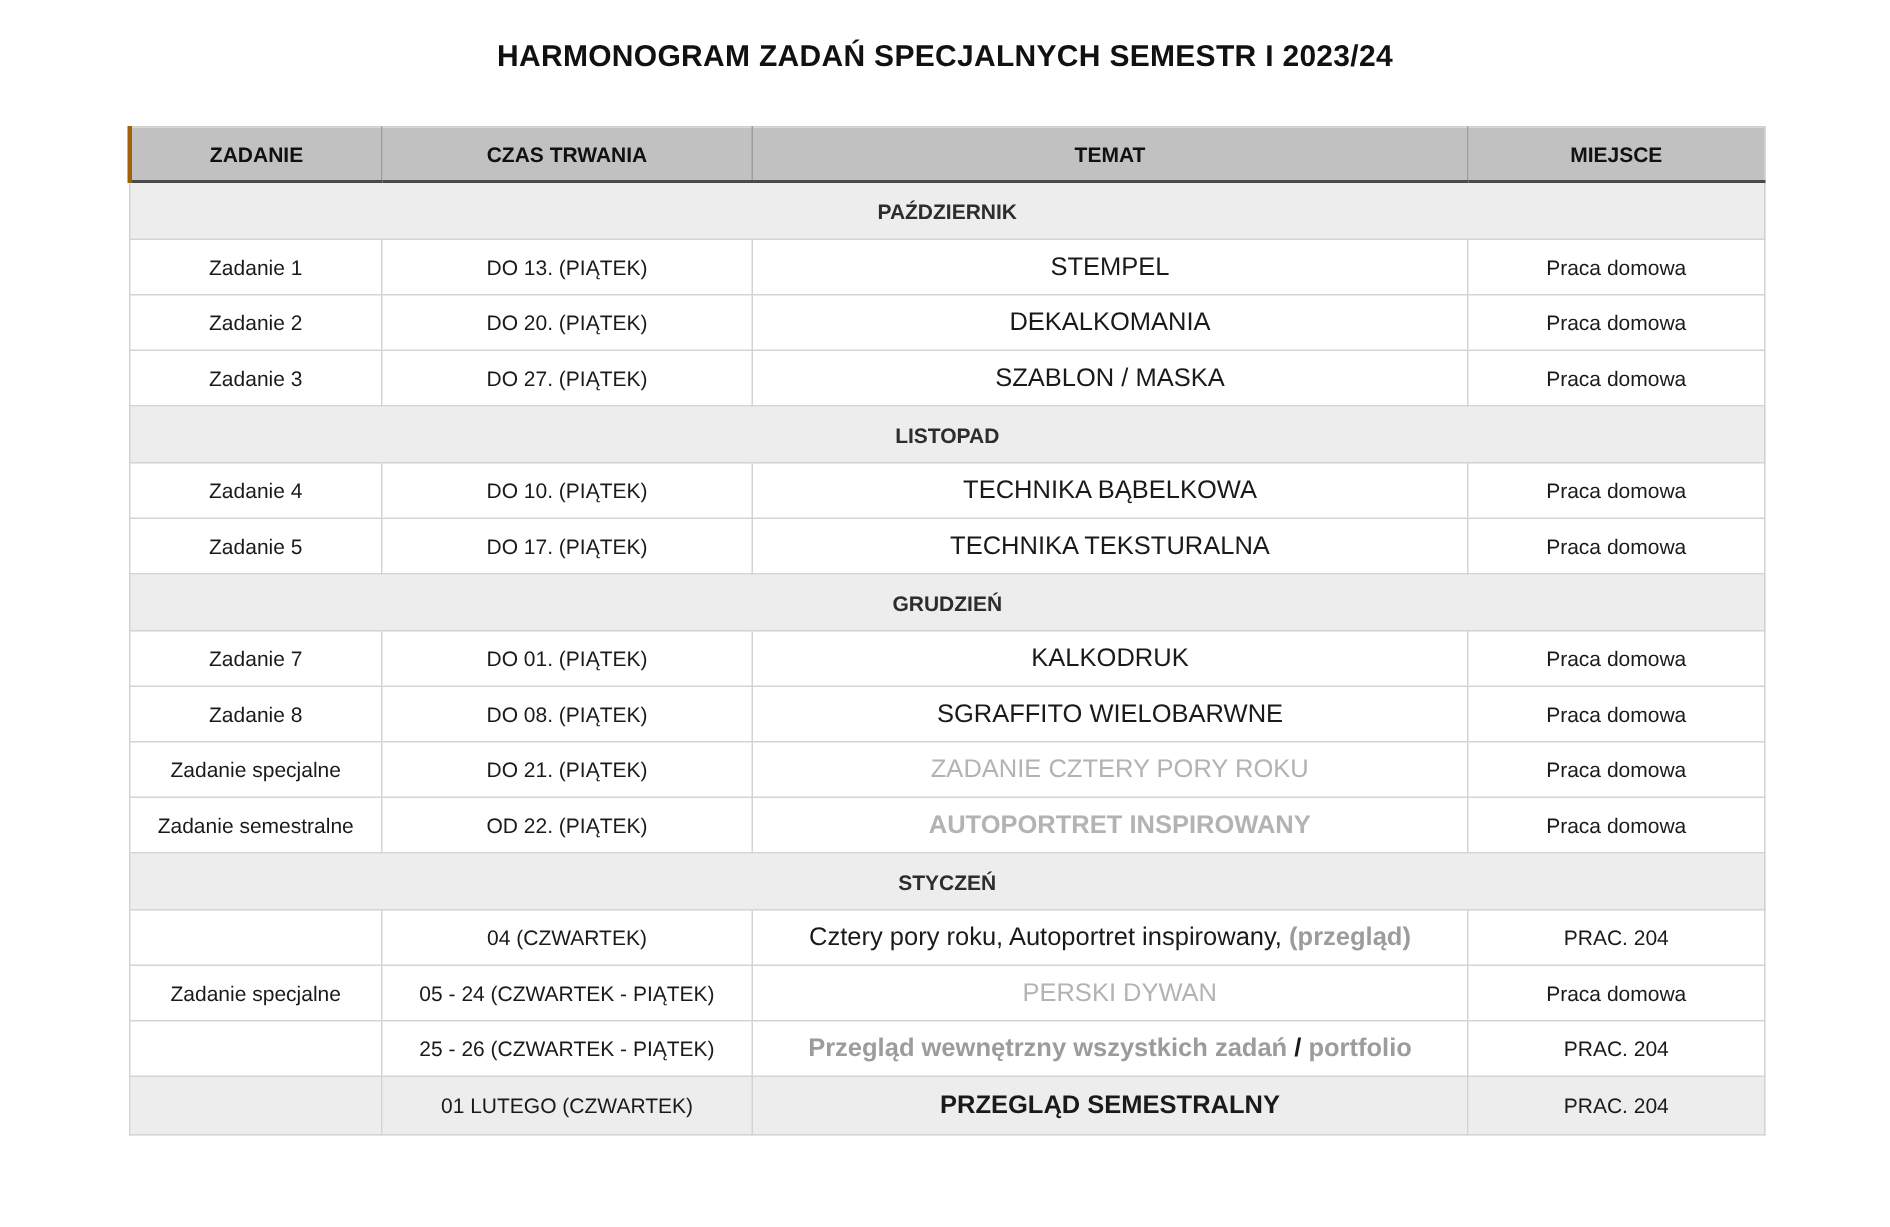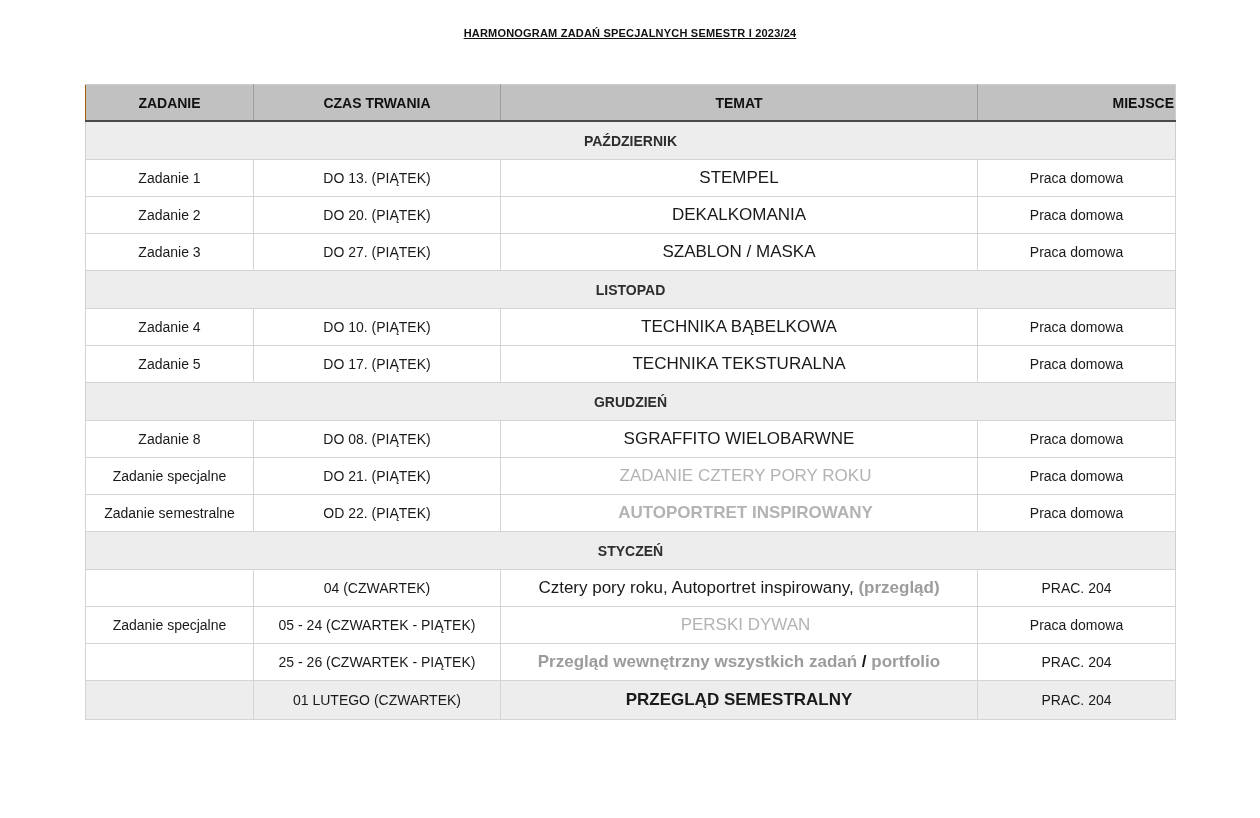--- a/index.html
+++ b/index.html
@@ -11,25 +11,24 @@
     overflow: hidden;
     font-family: "Liberation Sans", sans-serif;
     color: #1a1a1a;
   }
   .title {
     position: absolute;
     top: 27px;
     left: 0;
     width: 1260px;
     text-align: center;
-    font-size: 11px;
+    font-size: 20px;
     font-weight: bold;
     letter-spacing: 0.2px;
     color: #111111;
-    text-decoration: underline;
   }
   .sched-table {
     position: absolute;
     left: 85px;
     top: 84px;
     width: 1090px;
     border-collapse: collapse;
     table-layout: fixed;
   }
   .sched-table th {
@@ -38,22 +37,22 @@
     font-weight: bold;
     color: #111111;
     height: 33px;
     text-align: center;
     vertical-align: middle;
     border-top: 1px solid #cfcfcf;
     border-left: 1px solid #9e9e9e;
     border-right: 1px solid #9e9e9e;
     border-bottom: 2px solid #4a4a4a;
   }
-  .sched-table th:first-child { border-left: 1px solid #a16207; }
-  .sched-table th:last-child  { border-right: 1px solid #cfcfcf; text-align: right; }
+  .sched-table th:first-child { border-left: 3px solid #a16207; }
+  .sched-table th:last-child  { border-right: 1px solid #cfcfcf; }
   .sched-table td {
     text-align: center;
     vertical-align: middle;
     font-size: 14px;
     height: 34px;
     background: #ffffff;
     border: 1px solid #d4d4d4;
   }
   td.section-cell {
     background: #ededed;
@@ -130,20 +129,26 @@
       <td>Zadanie 5</td>
       <td>DO 17. (PIĄTEK)</td>
       <td><span class="tm">TECHNIKA TEKSTURALNA</span></td>
       <td>Praca domowa</td>
     </tr>
 
     <tr>
       <td class="section-cell" colspan="4">GRUDZIEŃ</td>
     </tr>
     <tr>
+      <td>Zadanie 7</td>
+      <td>DO 01. (PIĄTEK)</td>
+      <td><span class="tm">KALKODRUK</span></td>
+      <td>Praca domowa</td>
+    </tr>
+    <tr>
       <td>Zadanie 8</td>
       <td>DO 08. (PIĄTEK)</td>
       <td><span class="tm">SGRAFFITO WIELOBARWNE</span></td>
       <td>Praca domowa</td>
     </tr>
     <tr>
       <td>Zadanie specjalne</td>
       <td>DO 21. (PIĄTEK)</td>
       <td><span class="tm g-light">ZADANIE CZTERY PORY ROKU</span></td>
       <td>Praca domowa</td>

